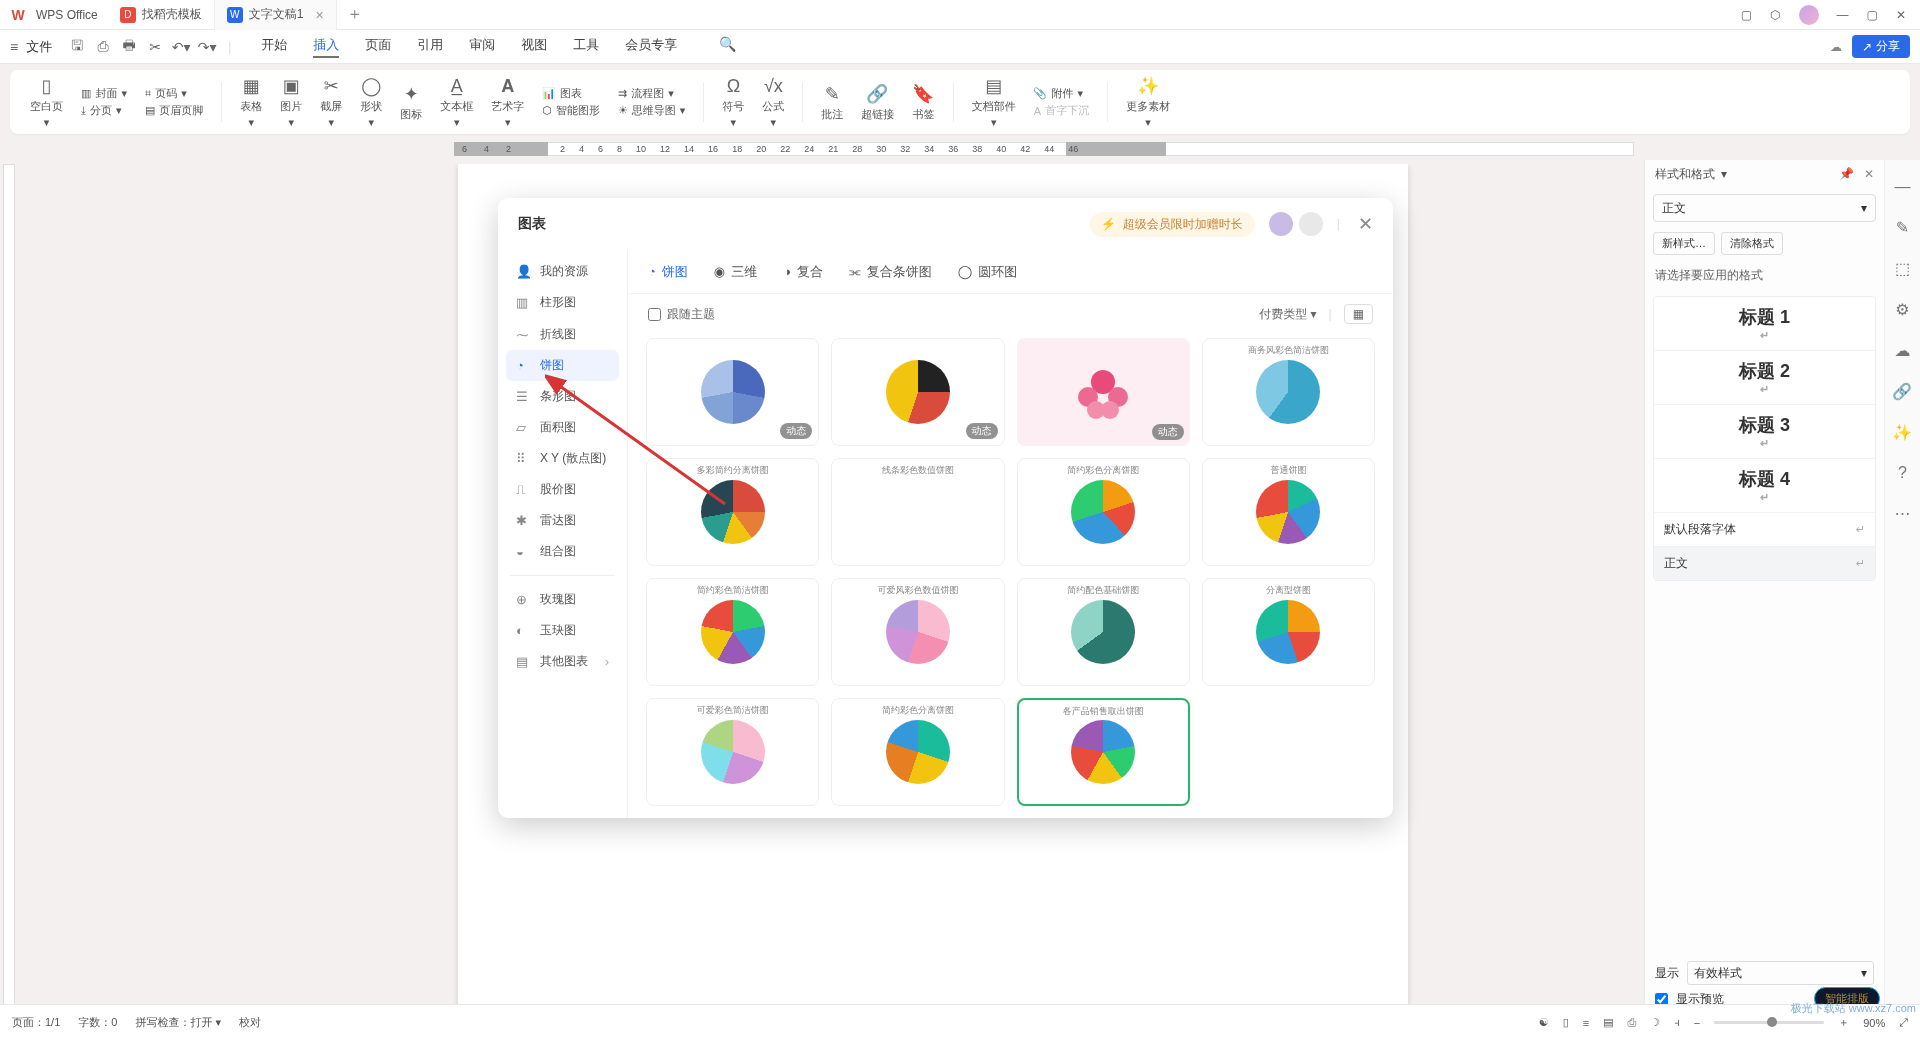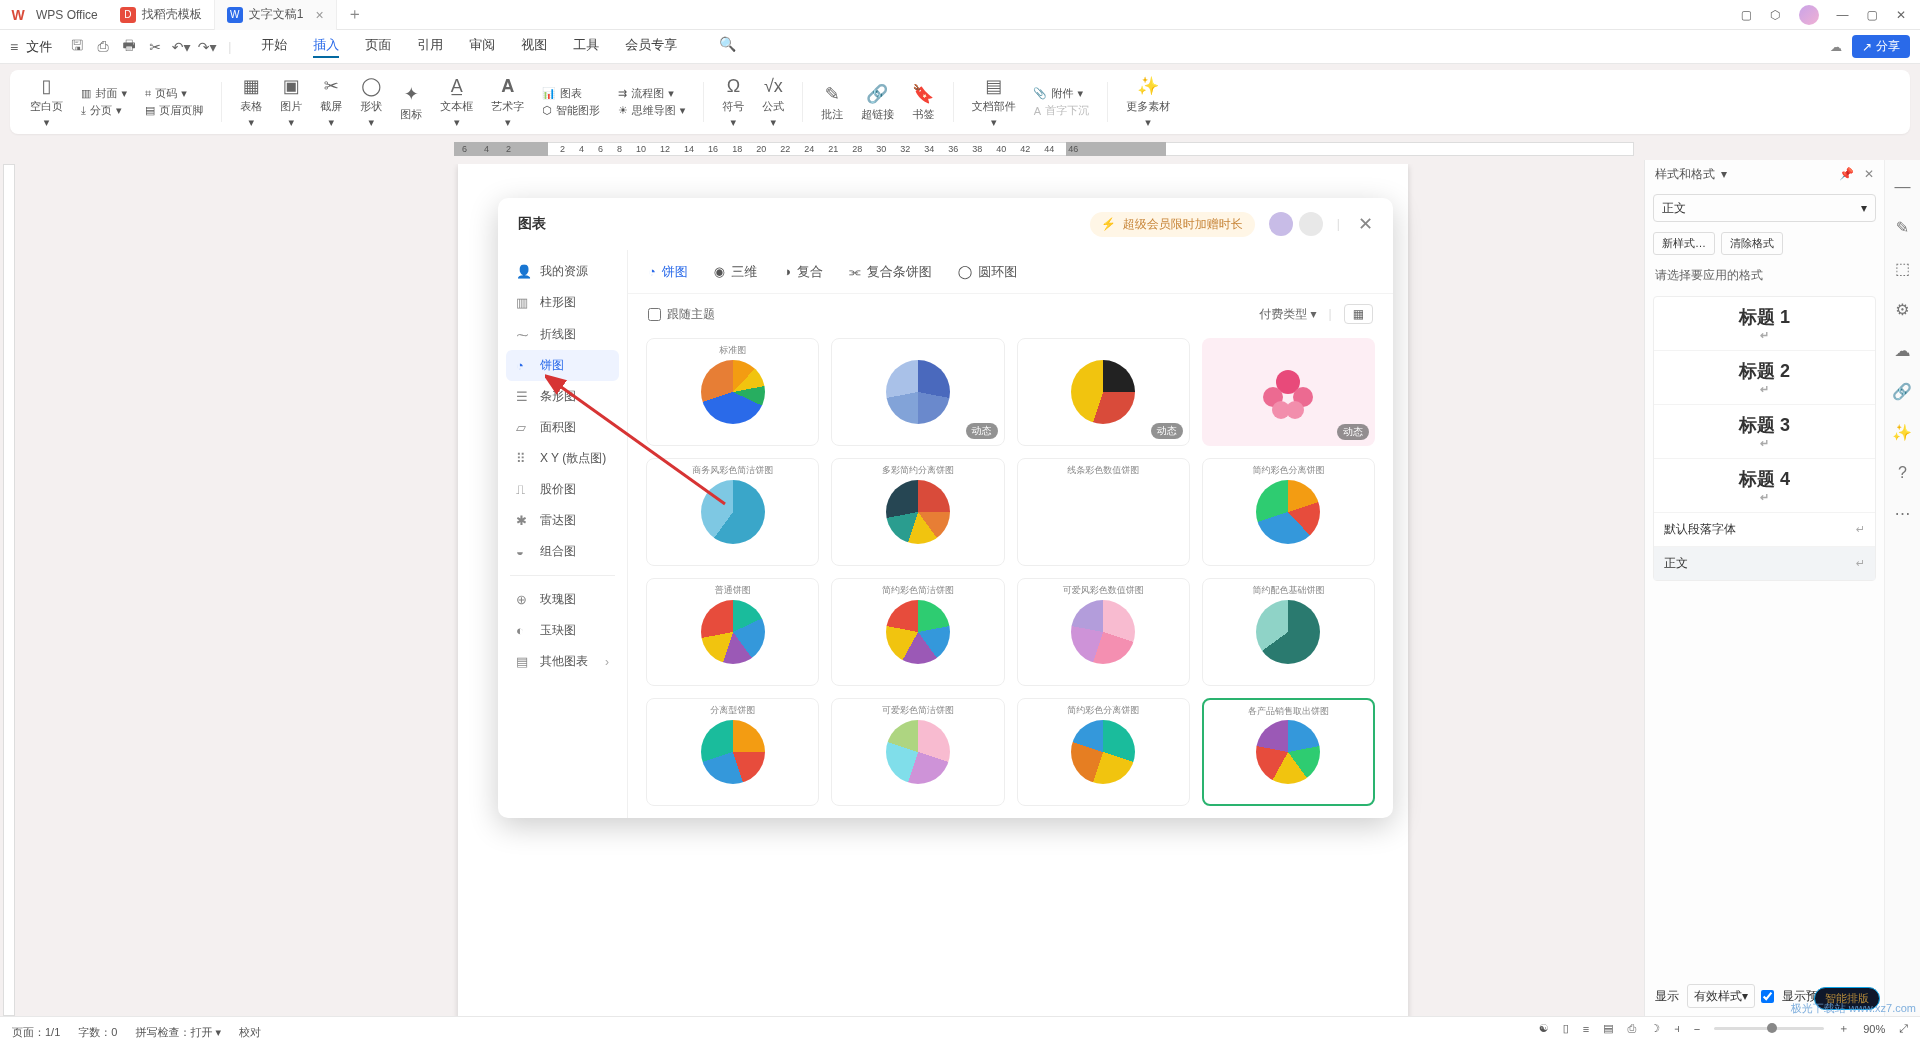--- a/index.html
+++ b/index.html
@@ -17,21 +17,21 @@
 .win-ctrl { margin-left:auto; display:flex; align-items:center; gap:18px; padding-right:14px; color:#666; }
 .win-ctrl .avatar { width:20px; height:20px; border-radius:50%; background:linear-gradient(135deg,#c9a3e8,#f0b1d4); }
 
 
 .menubar { height:34px; background:#fff; display:flex; align-items:center; border-bottom:1px solid #e8e8e8; padding:0 10px; gap:4px;}
 .menubar .ham { font-size:14px; color:#666; margin-right:4px;}
 .menubar .file { font-size:13px; color:#333; margin-right:10px;}
 .menubar .qicon { width:22px; color:#666; text-align:center; font-size:14px;}
 .menubar .tabs { display:flex; margin-left:20px; gap:26px;}
 .menubar .tab { font-size:13px; color:#444; padding-bottom:2px;}
-.menubar .tab.active { color:#2a6ae9; border-bottom:2px solid #0369a1;}
+.menubar .tab.active { color:#2a6ae9; border-bottom:2px solid #737373;}
 .menubar .right { margin-left:auto; display:flex; align-items:center; gap:10px;}
 .share-btn { background:#2a6ae9; color:#fff; border-radius:4px; padding:3px 10px; font-size:12px; display:flex; align-items:center; gap:4px;}
 
 
 .ribbon { height:64px; background:#fff; margin:6px 10px; border-radius:8px; display:flex; align-items:center; padding:0 14px; gap:6px; box-shadow:0 1px 2px rgba(0,0,0,.05);}
 .rgroup { display:flex; flex-direction:column; align-items:center; gap:2px; padding:0 6px; font-size:11px; color:#555;}
 .rgroup .ic { font-size:18px; color:#666;}
 .rgroup.small { flex-direction:column; align-items:flex-start; gap:2px; font-size:11px;}
 .rgroup.small .row { display:flex; align-items:center; gap:4px;}
 .sep { width:1px; height:40px; background:#eee; margin:0 6px;}
@@ -80,29 +80,29 @@
 .sp-head .r { margin-left:auto; display:flex; gap:10px; color:#888;}
 .sp-select { margin:6px 8px; height:28px; border:1px solid #ddd; border-radius:4px; display:flex; align-items:center; padding:0 8px; justify-content:space-between;}
 .sp-btns { display:flex; gap:6px; margin:4px 8px;}
 .sp-btns .b { border:1px solid #ddd; border-radius:3px; padding:3px 8px; font-size:11px;}
 .sp-label { margin:8px 10px; color:#666;}
 .style-list { margin:4px 8px; border:1px solid #eee; border-radius:4px; background:#fff;}
 .style-row { display:flex; align-items:center; justify-content:space-between; padding:8px 10px; border-bottom:1px solid #f3f3f3;}
 .style-row:last-child { border-bottom:none;}
 .style-row.big { font-size:18px; font-weight:bold;flex-direction:column;}
 .style-row.sel { background:#f2f4f6;}
-.sp-foot { margin-top:auto; padding:8px 10px; display:flex; flex-direction:row; gap:6px;}
+.sp-foot { margin-top:auto; padding:8px 10px; display:flex; flex-direction:column; gap:6px;}
 .sp-foot .row { display:flex; align-items:center; gap:8px;}
 .smart-btn { position:absolute; right:40px; bottom:30px; background:#0f172a; border:1px solid #0ea5e9; color:#b58a3a; border-radius:12px; padding:3px 10px; font-size:11px;}
 
 
 .sidecol { position:absolute; right:0; top:160px; bottom:24px; width:36px; background:#fafafa; border-left:1px solid #eee; display:flex; flex-direction:column; align-items:center; gap:22px; padding-top:18px; color:#777; font-size:16px;}
 
 
-.status { position:absolute; left:0; right:0; bottom:0; height:24px; background:#fff; border-top:1px solid #e8e8e8; display:flex; padding:8px 12px; font-size:11px; color:#555; gap:18px;}
+.status { position:absolute; left:0; right:0; bottom:0; height:36px; background:#fff; border-top:1px solid #e8e8e8; display:flex; align-items:center; padding:8px 12px; font-size:11px; color:#555; gap:18px;}
 .status .right { margin-left:auto; display:flex; align-items:center; gap:14px;}
 .zoom-slider { width:110px; height:3px; background:#ddd; border-radius:2px; position:relative;}
 .zoom-slider .thumb { position:absolute; left:48%; top:-4px; width:10px; height:10px; border-radius:50%; background:#888;}
 
 
 .arrow { position:absolute; pointer-events:none; }
 
 
 .watermark { position:absolute; right:4px; bottom:26px; font-size:11px; color:#6aa2d8; opacity:.85; text-align:right; line-height:1.1;}
 
@@ -366,24 +366,20 @@
             <span>跟随主题</span>
           </label>
         <div class="right">
           <span><span>付费类型</span> ▾</span>
           <span style="color:#ddd">|</span>
           <span class="chip">▦</span>
         </div>
       </div>
       <div class="grid" id="card-grid">
           <div class="card">
-            <div class="title">标准图</div>
-            <div class="pie" style="background:conic-gradient(#f39c12 0 12%,#f1c40f 12% 22%,#27ae60 22% 32%,#2a6ae9 32% 70%,#e77e35 70% 100%);"></div>
-          </div>
-          <div class="card">
             <div class="pie" style="background:conic-gradient(#4a69bd 0 28%,#6a89cc 28% 50%,#82a3d8 50% 72%,#a9c1e8 72% 100%);"></div>
             <div class="tag">动态</div>
           </div>
           <div class="card">
             <div class="pie" style="background:conic-gradient(#222 0 25%,#d94b3a 25% 55%,#f1c40f 55% 100%);"></div>
             <div class="tag">动态</div>
           </div>
           <div class="card pink-card">
             <svg width="70" height="60">
               <circle cx="35" cy="20" r="12" fill="#e84a7a"></circle>

